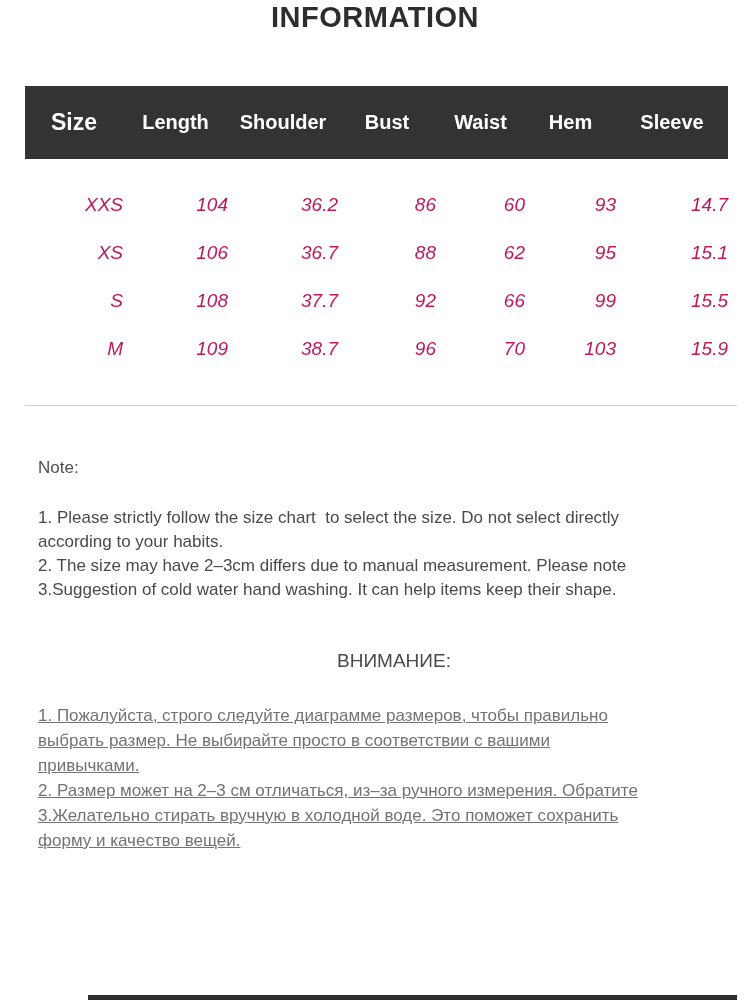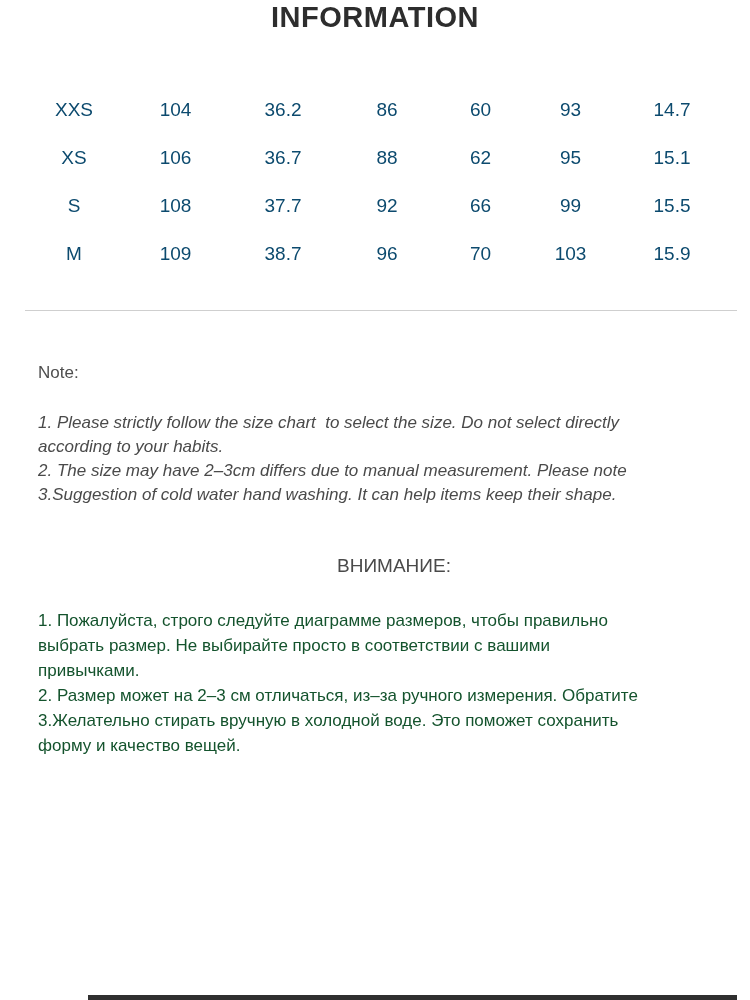--- a/index.html
+++ b/index.html
@@ -36,73 +36,84 @@
   }
   .t-head .cell.size-col { font-size:23px; }
   .t-body { margin-top:22px; }
   .t-row {
     display:grid;
     grid-template-columns:98px 105px 110px 98px 89px 91px 112px;
     height:48px;
     align-items:center;
   }
   .t-row .cell {
-    text-align:center;
+    text-align:right;
     font-size:19px;
-    color:#0c4a6e;
+    color:#be185d;
+    font-style:italic;
   }
   .divider {
     height:0;
     border-top:1px solid #cfcfcf;
     margin:32px 13px 0 25px;
   }
   .note-heading {
     margin:50px 0 0 38px;
     font-size:17px;
     line-height:24px;
     color:#4e4e4e;
   }
-  .note-lines { margin:26px 0 0 38px;font-style:italic; }
+  .note-lines { margin:26px 0 0 38px; }
   .note-line {
     font-size:17px;
     line-height:24px;
     color:#4a4a4a;
     white-space:pre;
   }
   .ru-heading {
     margin:47px 0 0 38px;
     font-size:19px;
     line-height:24px;
     color:#4a4a4a;
     text-align:center;
   }
   .ru-lines { margin:30px 0 0 38px; }
   .ru-line {
     font-size:17px;
     line-height:25px;
-    color:#14532d;
+    color:#737373;
     white-space:pre;
+    text-decoration:underline;
   }
   .bottom-bar {
     position:absolute;
     left:88px;
     bottom:0;
     width:649px;
     height:5px;
     background:#2f2f2f;
   }
 </style>
 </head>
 <body>
 
 <div class="page">
 
   <div class="title">INFORMATION</div>
 
   <div class="size-table">
+    <div class="t-head">
+      <div class="cell size-col">Size</div>
+      <div class="cell">Length</div>
+      <div class="cell">Shoulder</div>
+      <div class="cell">Bust</div>
+      <div class="cell">Waist</div>
+      <div class="cell">Hem</div>
+      <div class="cell">Sleeve</div>
+    </div>
     <div class="t-body">
       <div class="t-row">
         <div class="cell">XXS</div>
         <div class="cell">104</div>
         <div class="cell">36.2</div>
         <div class="cell">86</div>
         <div class="cell">60</div>
         <div class="cell">93</div>
         <div class="cell">14.7</div>
       </div>

